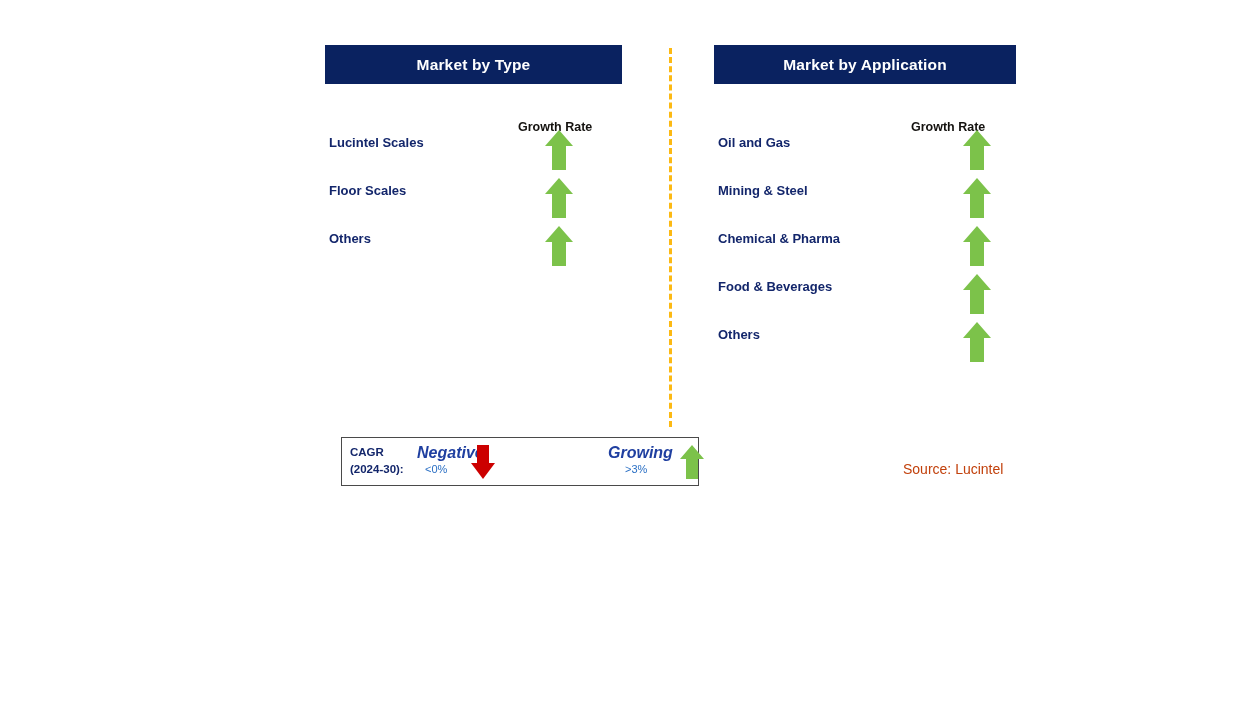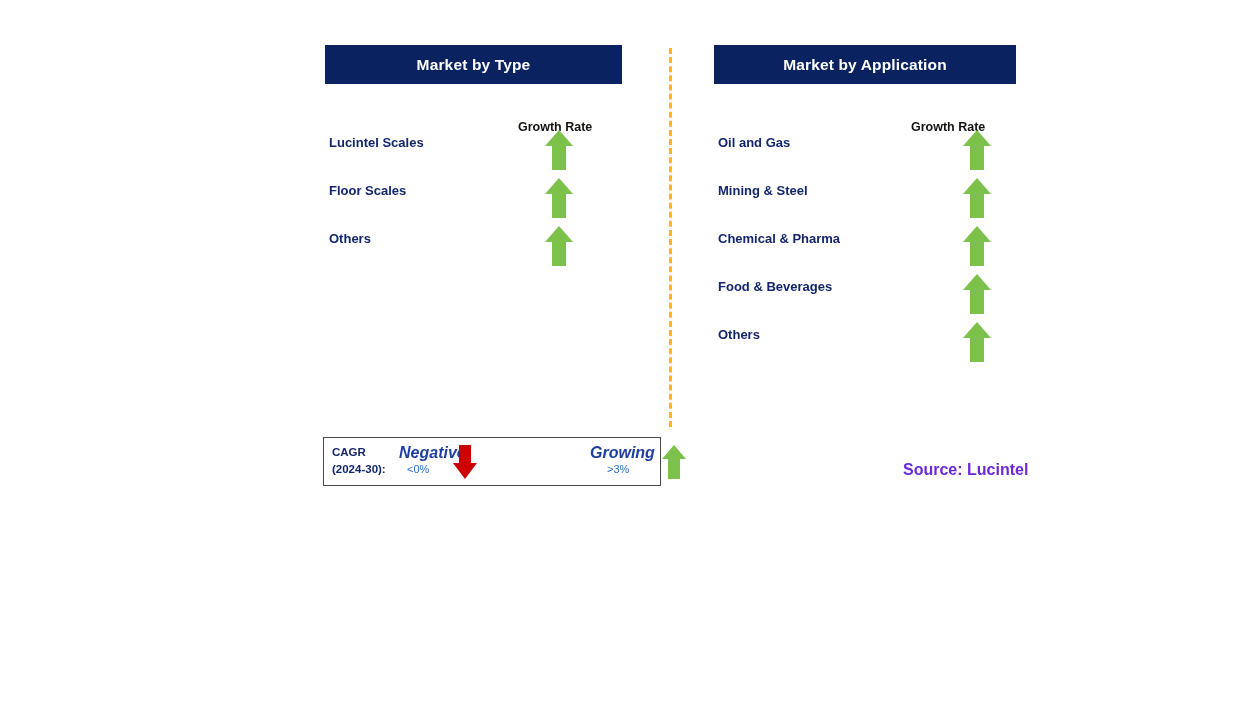--- a/index.html
+++ b/index.html
@@ -85,26 +85,27 @@
     left: 669px;
     top: 48px;
     width: 0;
     height: 379px;
     border-left: 3px dashed #fcb913;
   }
 
   
   #legend {
     position: absolute;
-    left: 323px;
+    left: 341px;
     top: 437px;
     width: 336px;
     height: 47px;
     border: 1.5px solid #4a4a4a;
     background: #ffffff;
+    padding-left: 20px;
   }
   .legend-cagr {
     position: absolute;
     left: 8px;
     top: 6px;
     font-size: 11.5px;
     font-weight: bold;
     color: #13266b;
     line-height: 17px;
   }
@@ -146,23 +147,23 @@
   #legend-growing { left: 258px; width: 105px; }
   #legend-growing .legend-word  { left: 8px; }
   #legend-growing .legend-range { left: 25px; }
   #legend-growing .legend-icon  { left: 78px; top: 5px; }
 
   
   #source-note {
     position: absolute;
     left: 903px;
     top: 461px;
-    font-size: 16px;
-    font-weight: bold;
-    color: #6d28d9;
+    font-size: 14px;
+    font-weight: normal;
+    color: #c2410c;
     white-space: nowrap;
   }
 </style>
 </head>
 <body>
 
 <div class="panel" id="panel-type">
   <div class="panel-header">
     <span class="panel-header-title">Market by Type</span>
   </div>

